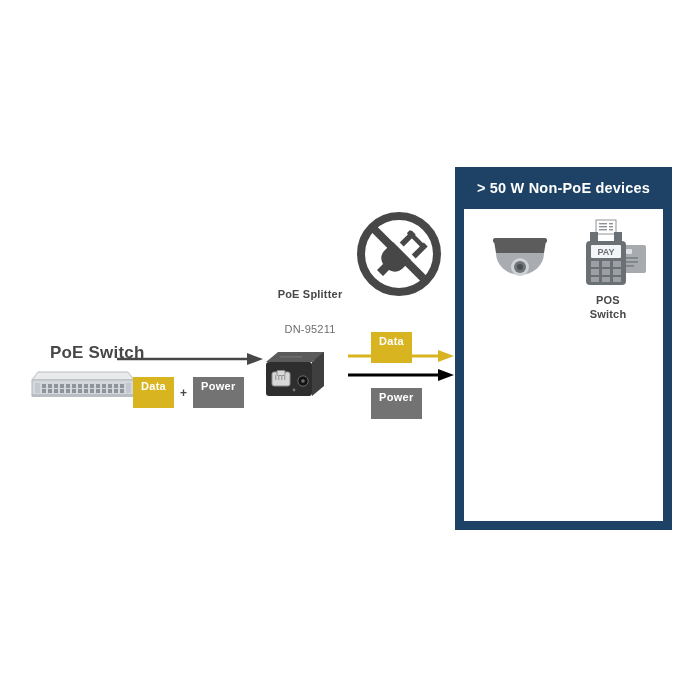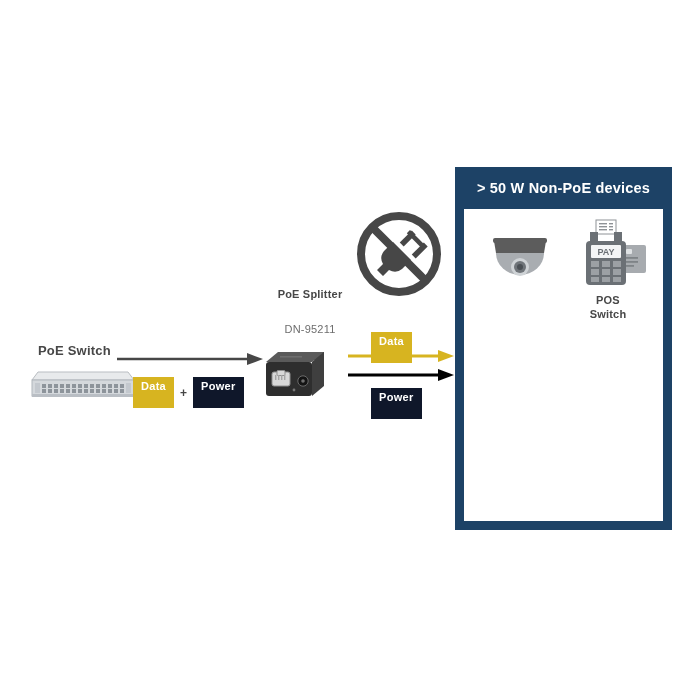--- a/index.html
+++ b/index.html
@@ -27,23 +27,24 @@
     color: #474747;
     font-weight: bold;
     font-size: 11px;
     letter-spacing: .2px;
     text-align: center;
     line-height: 14px;
   }
   .lbl-switch {
     color: #474747;
     font-weight: bold;
-    font-size: 13px;
-    letter-spacing: .2px;
-    white-space: nowrap;
+    font-size: 17px;
+    letter-spacing: .2px;
+    white-space: nowrap;
+    margin-left: 12px;
   }
   .lbl-splitter-title {
     color: #474747;
     font-weight: bold;
     font-size: 11px;
     letter-spacing: .2px;
     text-align: center;
     white-space: nowrap;
   }
   .lbl-splitter-model {
@@ -61,21 +62,21 @@
     color: #ffffff;
     font-weight: bold;
     font-size: 11px;
     letter-spacing: .3px;
     padding: 4px 8px 16px 8px;
     line-height: 11px;
     text-align: center;
     white-space: nowrap;
   }
   .badge-data { background: #d7b420; }
-  .badge-power { background: #0f172a; }
+  .badge-power { background: #737373; }
   .plus-sign {
     color: #474747;
     font-weight: bold;
     font-size: 12px;
     line-height: 12px;
   }
 
   
   .panel {
     position: absolute;

